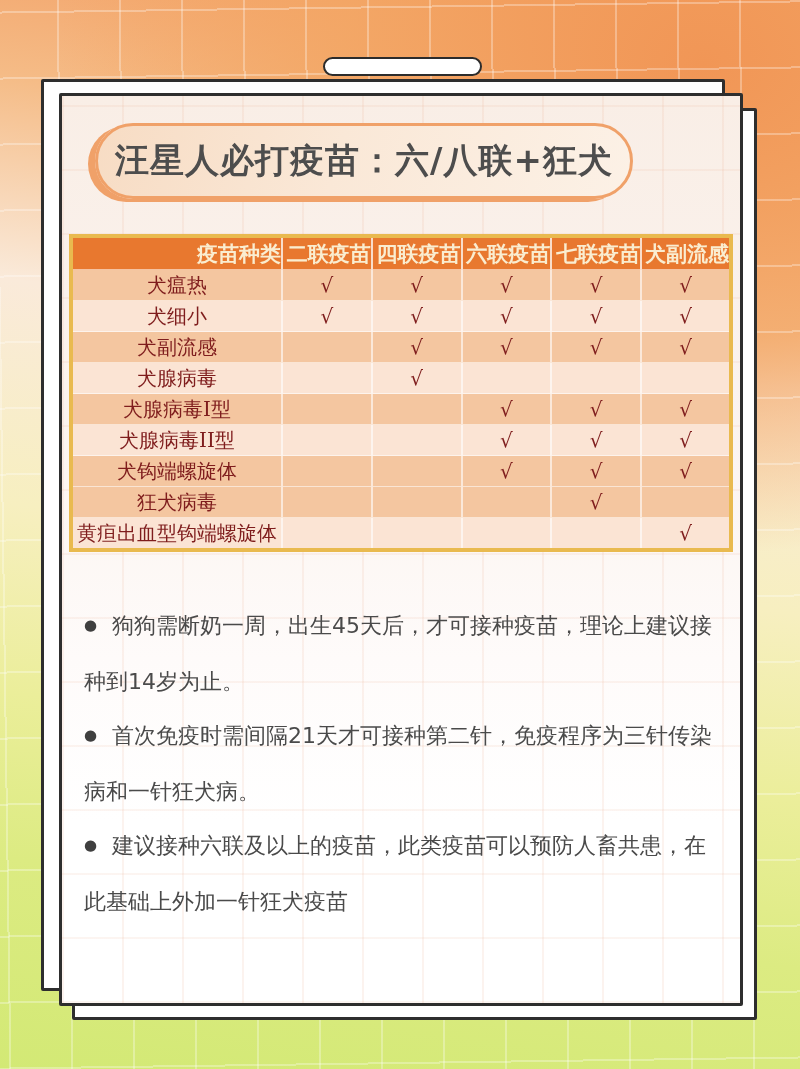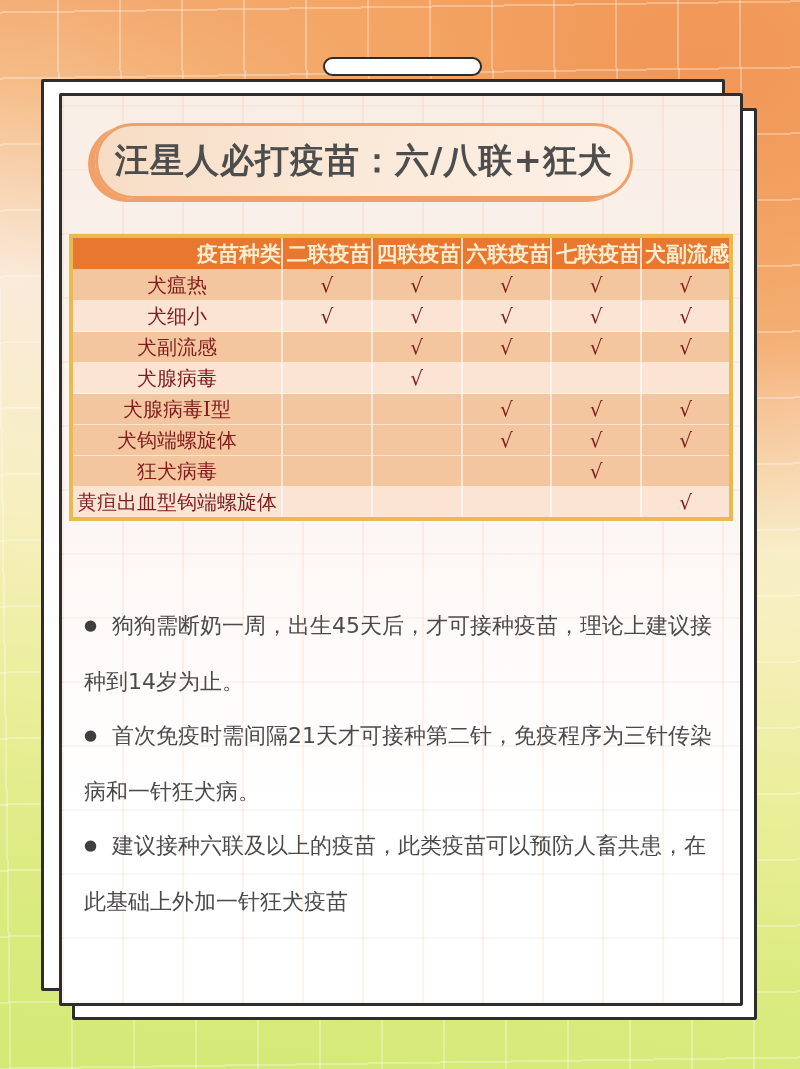--- a/index.html
+++ b/index.html
@@ -147,20 +147,28 @@
             <td class="check-cell"></td>
           </tr>
           <tr class="row-dark">
             <td>犬腺病毒I型</td>
             <td class="check-cell"></td>
             <td class="check-cell"></td>
             <td class="check-cell">√</td>
             <td class="check-cell">√</td>
             <td class="check-cell">√</td>
           </tr>
+          <tr class="row-light">
+            <td>犬腺病毒II型</td>
+            <td class="check-cell"></td>
+            <td class="check-cell"></td>
+            <td class="check-cell">√</td>
+            <td class="check-cell">√</td>
+            <td class="check-cell">√</td>
+          </tr>
           <tr class="row-dark">
             <td>犬钩端螺旋体</td>
             <td class="check-cell"></td>
             <td class="check-cell"></td>
             <td class="check-cell">√</td>
             <td class="check-cell">√</td>
             <td class="check-cell">√</td>
           </tr>
           <tr class="row-dark">
             <td>狂犬病毒</td>

